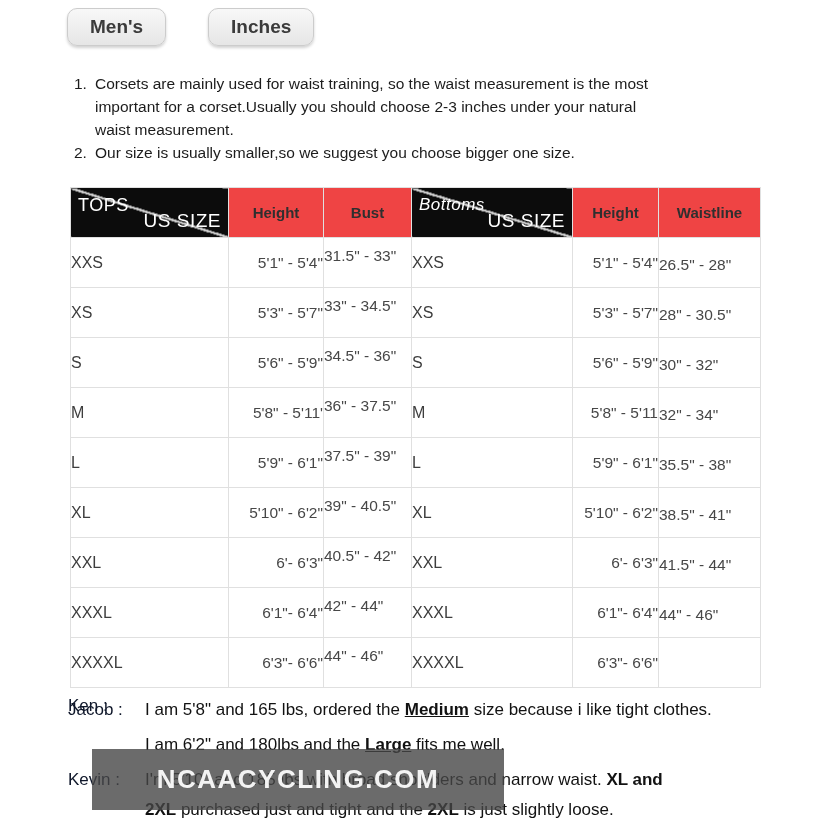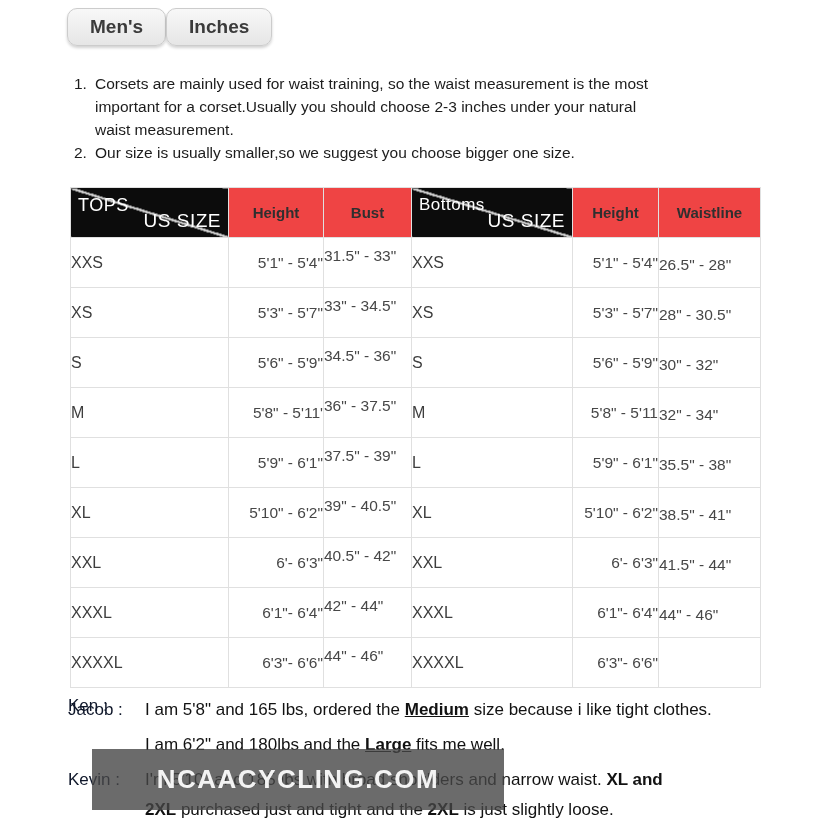--- a/index.html
+++ b/index.html
@@ -3,21 +3,21 @@
 <meta charset="utf-8">
 <style>
   * { box-sizing: border-box; }
   html,body { margin:0; padding:0; }
   body {
     width:827px; height:827px; background:#ffffff; position:relative;
     overflow:hidden; font-family:"Liberation Sans", sans-serif; color:#1b1b1b;
   }
 
   
-  .btn-row { position:absolute; left:67px; top:8px; display:flex; }
+  .btn-row { position:absolute; left:67px; top:8px; display:flex; gap:42px; }
   .pill {
     font-family:"Liberation Sans", sans-serif;
     font-size:19px; font-weight:bold; color:#3b3b3b;
     background:linear-gradient(#f8f8f8,#e6e6e6);
     border:1px solid #cccccc; border-radius:10px;
     height:38px; padding:0 22px; cursor:pointer;
     box-shadow:0 2px 3px rgba(0,0,0,0.18);
   }
 
   
@@ -39,21 +39,21 @@
   }
   th.corner {
     position:relative; padding:0; border:1px solid #000;
     background:
       linear-gradient(to top right,
         #0c0c0c calc(50% - 1.2px),
         #c9c9c9 calc(50% - 1.2px), #c9c9c9 calc(50% + 1.2px),
         #0c0c0c calc(50% + 1.2px));
   }
   th.corner .c-top { position:absolute; top:7px; left:7px; color:#fff; font-weight:normal; font-size:18px; letter-spacing:0.5px; }
-  th.corner .c-top.smaller { font-size:17px; }
+  th.corner .c-top.smaller { font-size:17px;font-style:italic; }
   th.corner .c-bot { position:absolute; bottom:5px; right:7px; color:#fff; font-weight:normal; font-size:19px; letter-spacing:0.5px; }
 
   td { font-size:15.5px; color:#474747; }
   td.size-t { text-align:left; padding-left:40px; font-size:16px; color:#3d3d3d; }
   td.size-b { text-align:left; padding-left:62px; font-size:16px; color:#3d3d3d; }
   td.hgt { text-align:right; padding-right:9px; }
   td.bust { text-align:left; padding-left:5px; }
   td.bust .val { position:relative; top:-7px; display:inline-block; }
   td.wst { text-align:left; padding-left:8px; }
   td.wst .val { position:relative; top:2px; display:inline-block; }

